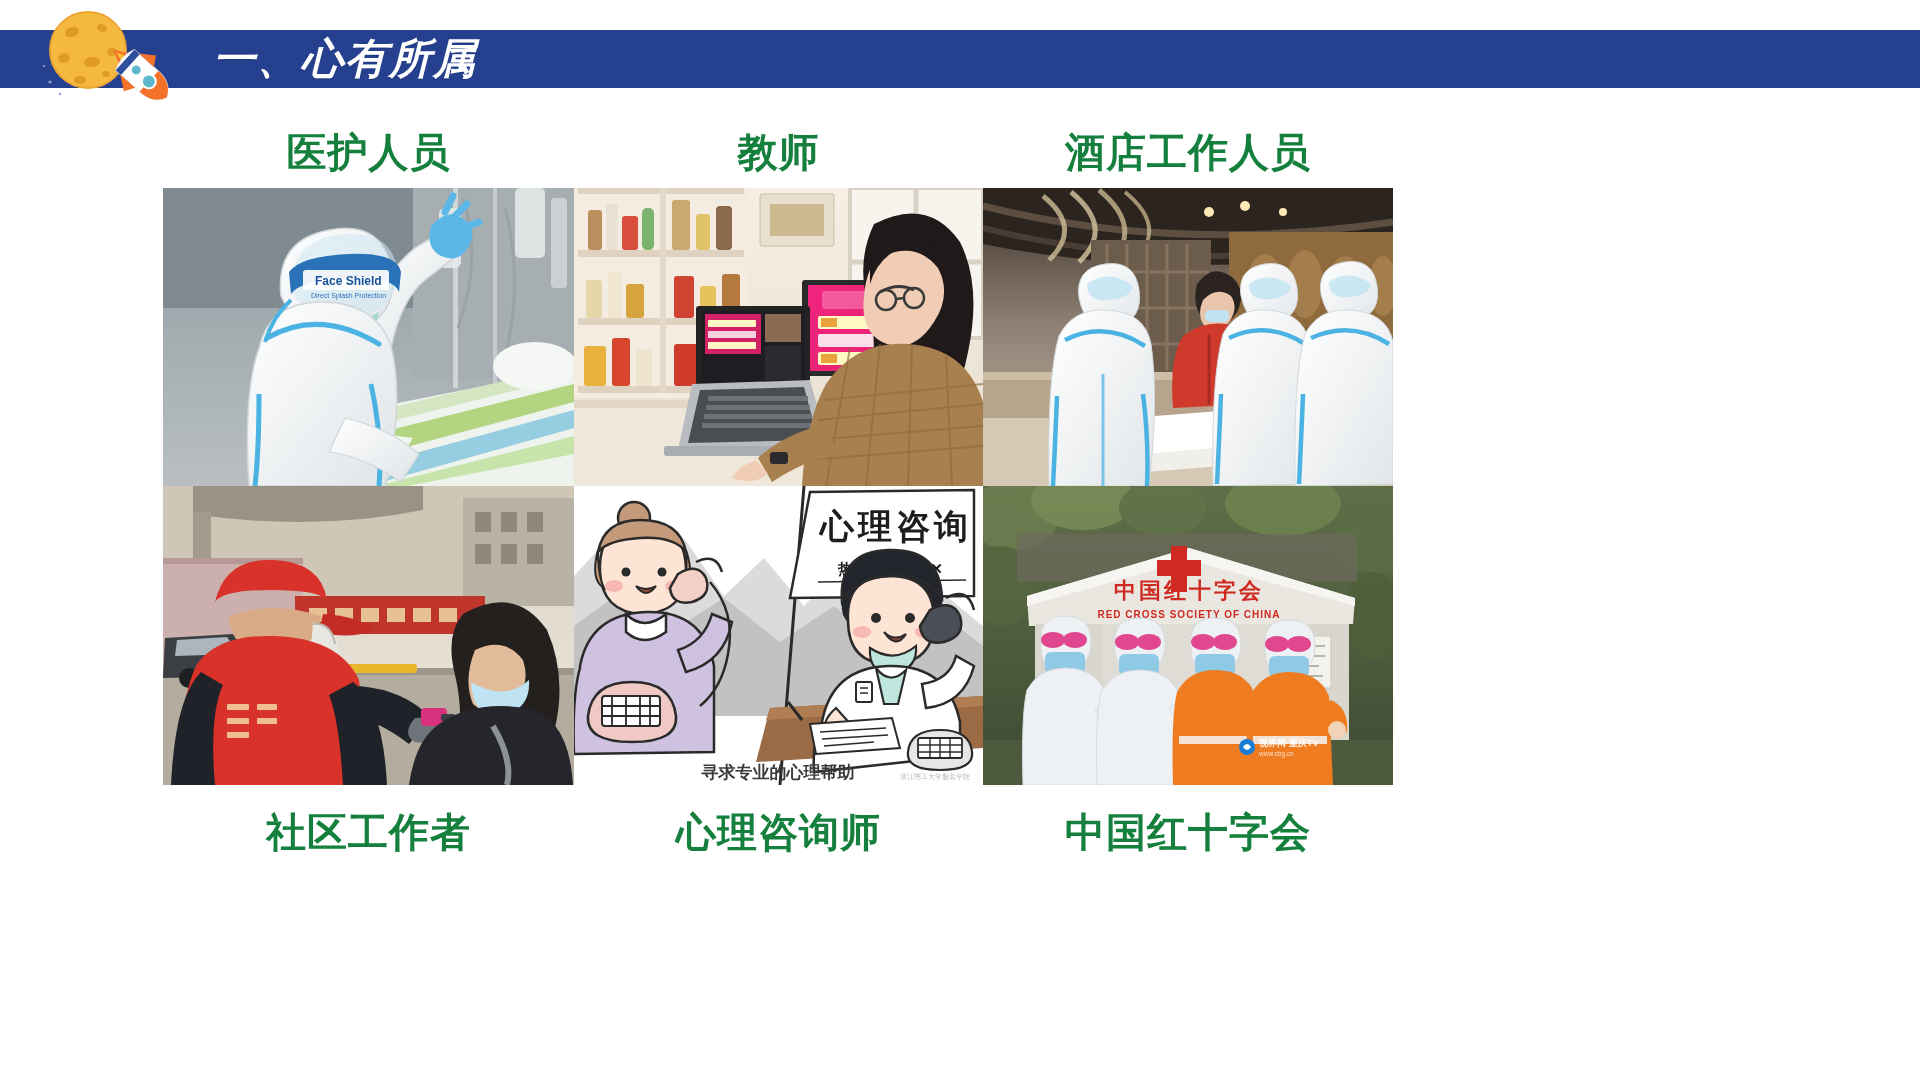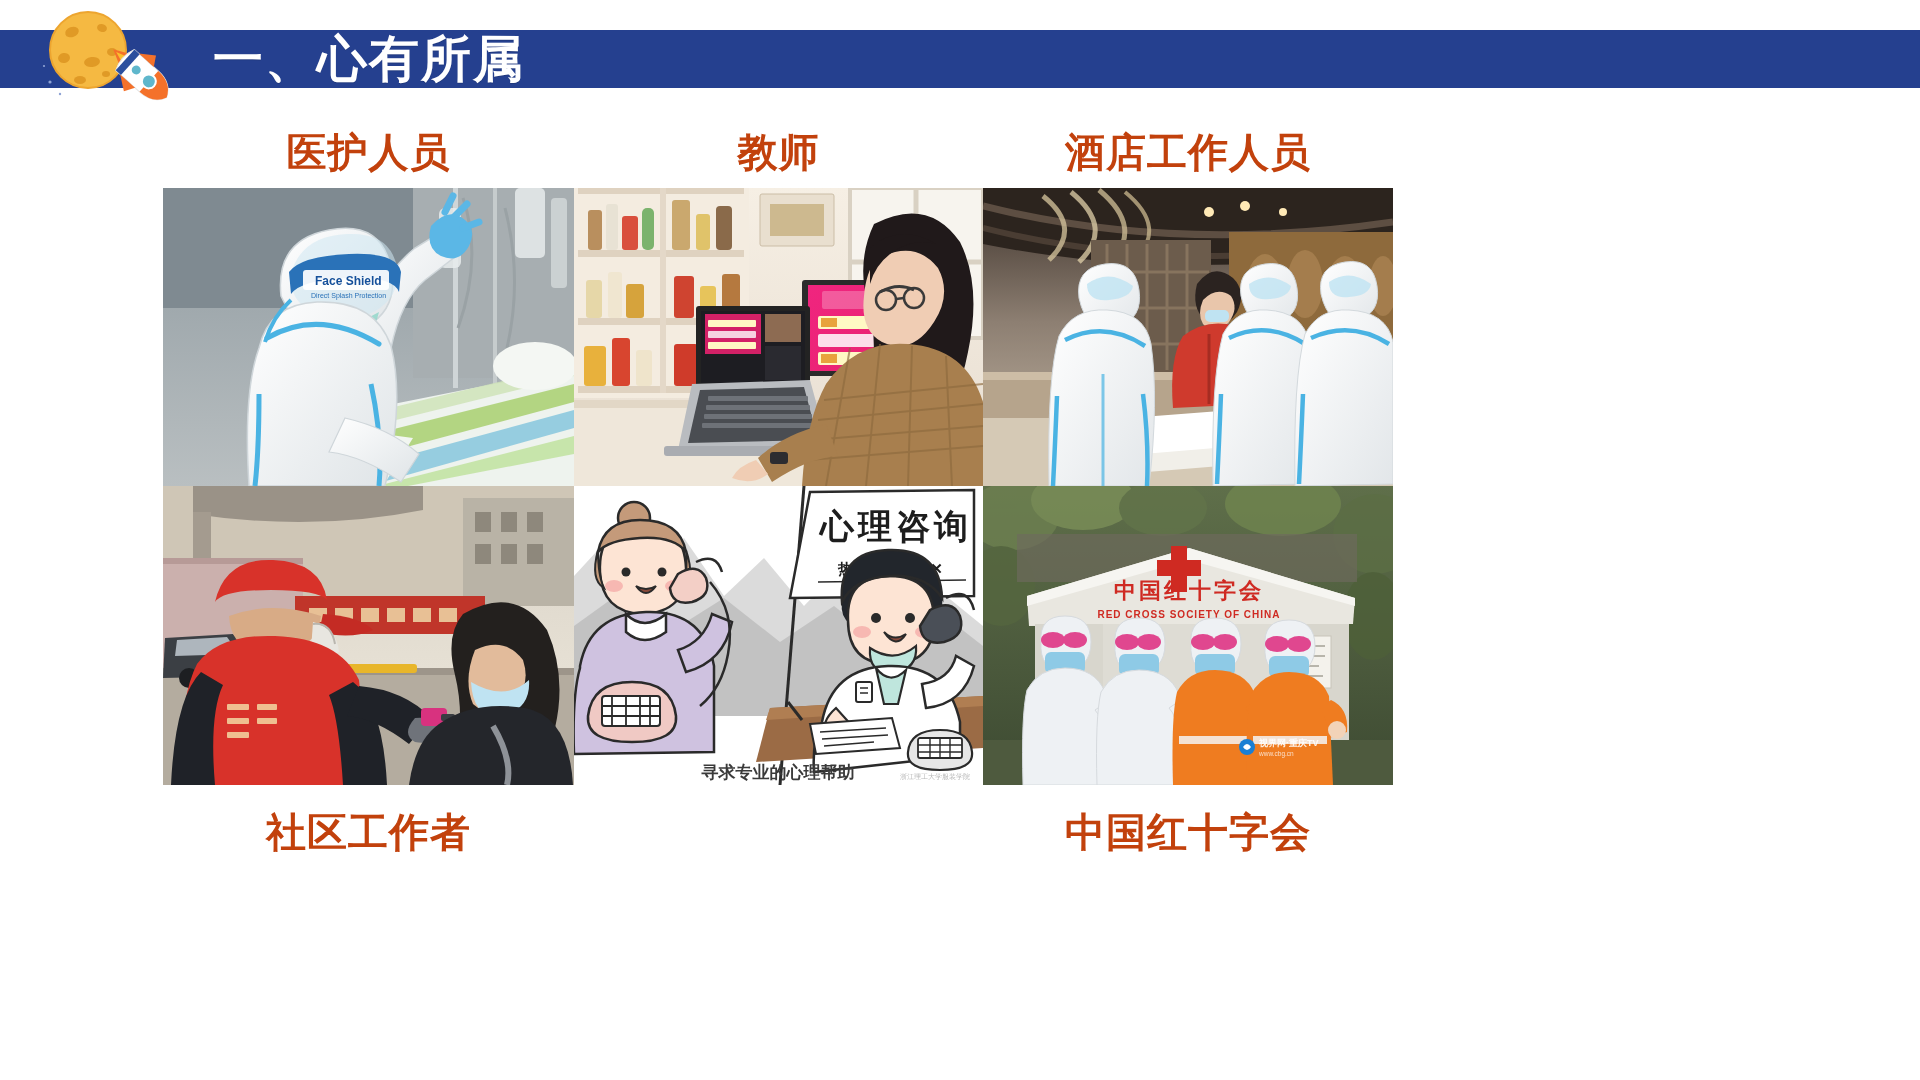--- a/index.html
+++ b/index.html
@@ -11,42 +11,43 @@
   }
   #slide { position: relative; width: 1920px; height: 1080px; background:#fff; }
 
   
   #header-band {
     position: absolute; left: 0; top: 30px; width: 1920px; height: 58px;
     background: #25408f;
   }
   #header-title {
     position: absolute; left: 213px; top: 28px;
-    font-size: 50px; font-weight: 700; color: #ffffff;
+    font-size: 42px; font-weight: 700; color: #ffffff;
     letter-spacing: 2px; line-height: 62px; white-space: nowrap;
     text-shadow: 0 1px 0 rgba(0,0,0,.12);
+    font-style: italic;
   }
   
   #emblem { position: absolute; left: 36px; top: 6px; width: 150px; height: 100px; }
 
   
   #grid {
     position: absolute; left: 163px; top: 188px;
     width: 1230px; height: 597px;
     display: grid;
     grid-template-columns: 411px 409px 410px;
     grid-template-rows: 298px 299px;
   }
   .cell { position: relative; overflow: hidden; background:#c4b5fd; }
   .cell svg { display:block; width:100%; height:100%; }
 
   
   .cap {
     position: absolute; text-align: center;
-    font-size: 40px; font-weight: 700; color: #c2410c;
+    font-size: 40px; font-weight: 700; color: #15803d;
     letter-spacing: 1px; line-height: 48px; white-space: nowrap;
   }
   .cap.top  { top: 128px; }
   .cap.bot  { top: 788px; margin-top: 20px; }
   .c1 { left: 163px; width: 411px; }
   .c2 { left: 574px; width: 409px; }
   .c3 { left: 983px; width: 410px; }
 </style>
 </head>
 <body>
@@ -690,15 +691,16 @@
           <path d="M4 9 q4 -6 8 0 q-4 6 -8 0 z" fill="#ffffff"></path>
           <text x="20" y="8" font-family="Liberation Sans, sans-serif" font-size="9" font-weight="700" fill="#ffffff" opacity=".92">视界网·重庆TV</text>
           <text x="20" y="18" font-family="Liberation Sans, sans-serif" font-size="6.5" fill="#ffffff" opacity=".75">www.cbg.cn</text>
         </g>
       </svg>
     </div>
 
   </div>
 
   <div class="cap bot c1">社区工作者</div>
+  <div class="cap bot c2">心理咨询师</div>
   <div class="cap bot c3">中国红十字会</div>
 
 </div>
 
 </body></html>

